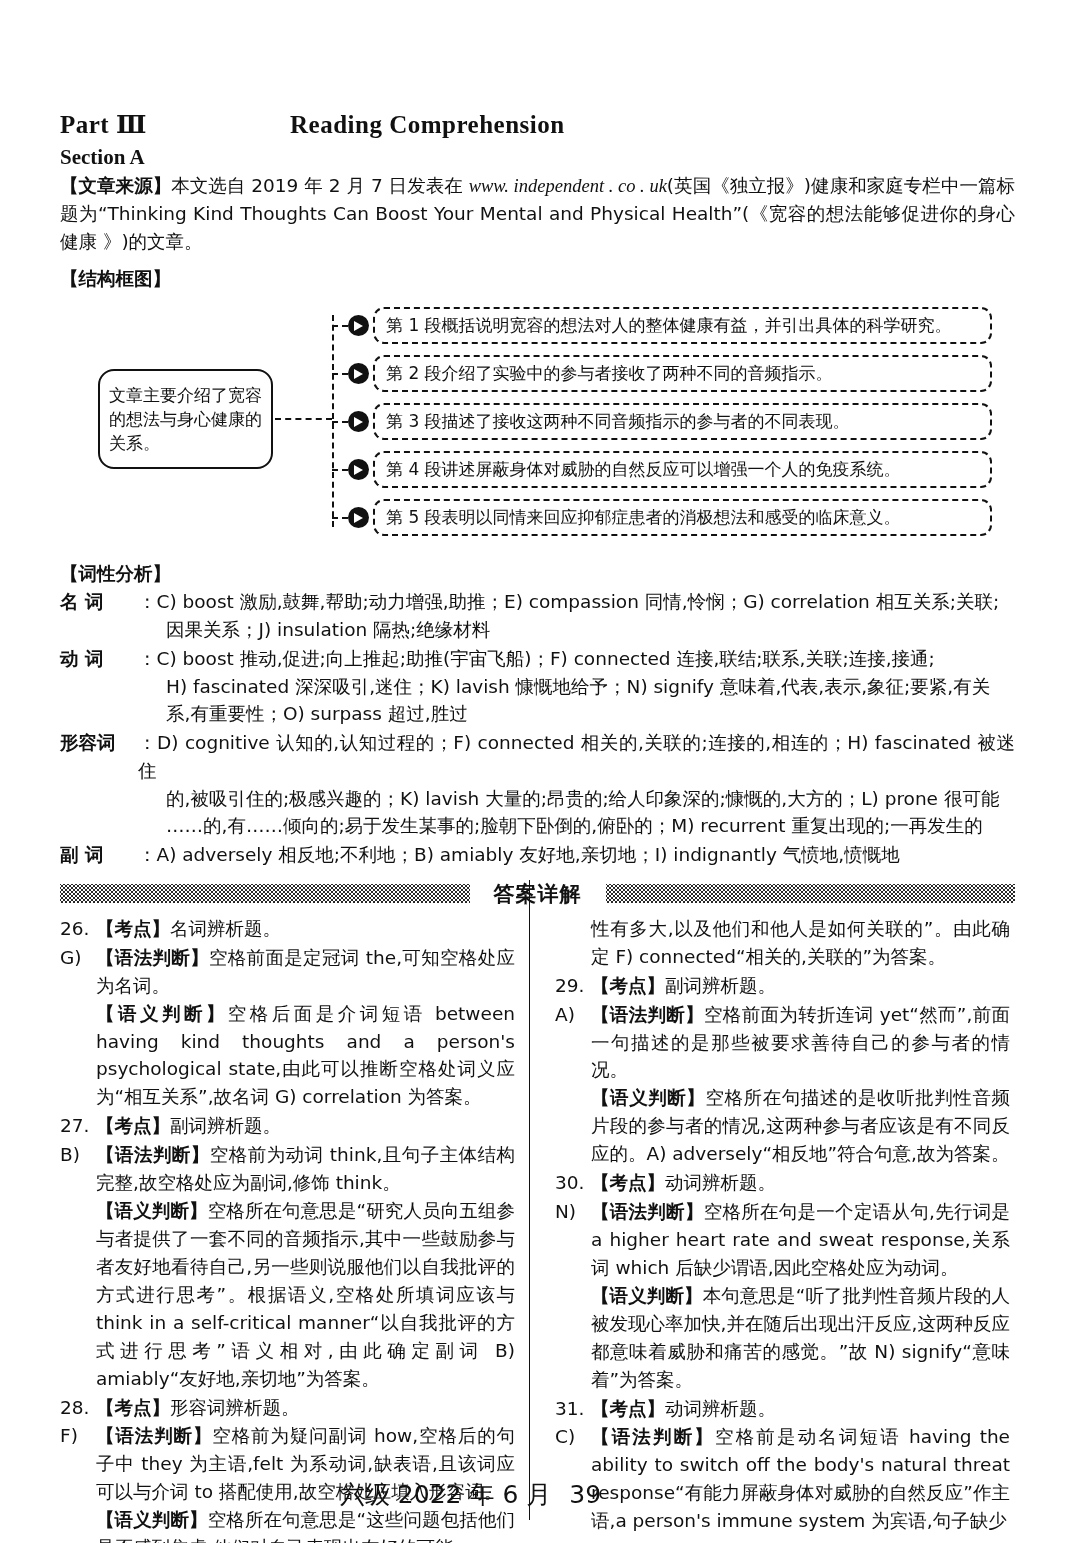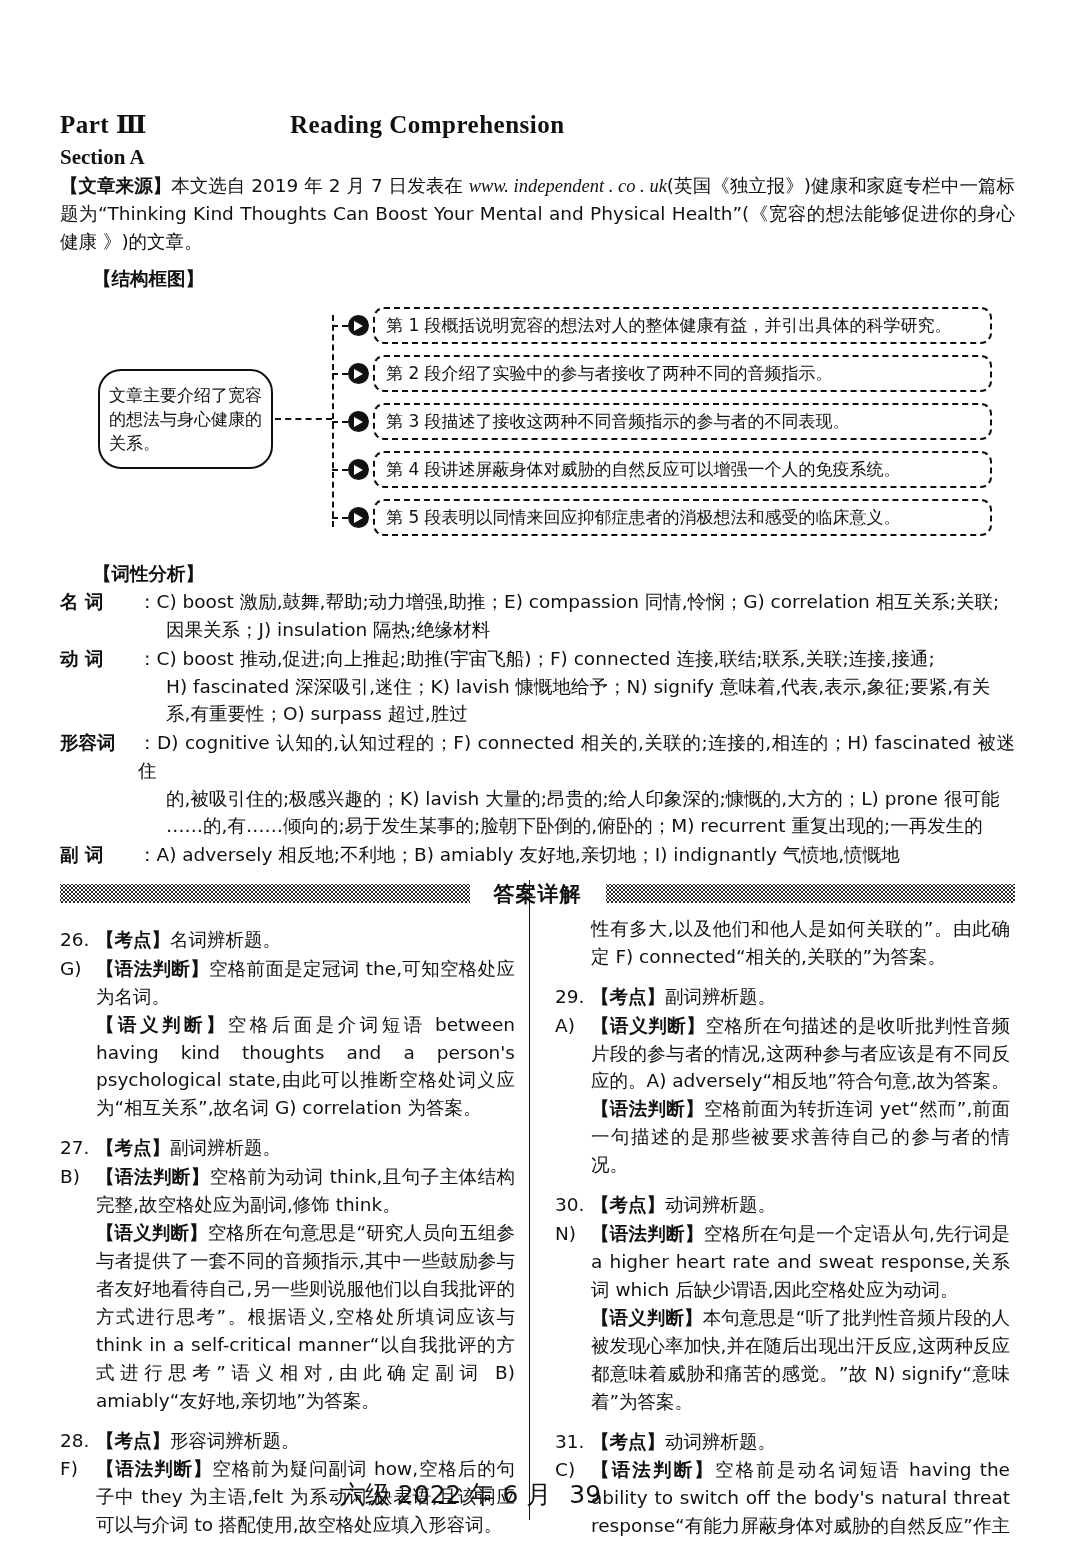--- a/index.html
+++ b/index.html
@@ -54,37 +54,36 @@
     text-align: justify;
   }
   .tag { font-weight: bold; }
   .ital { font-style: italic; font-family: "Liberation Serif", serif; }
 
   .block-label {
     font-weight: bold;
     font-size: 18.5px;
     margin-top: 10px;
     margin-bottom: 2px;
-    margin-left: 33px;
   }
 
   
   .diagram {
     position: relative;
     height: 258px;
     margin-top: 2px;
   }
   .summary-box {
     position: absolute;
     left: 38px;
     top: 76px;
     width: 175px;
     height: 100px;
     border: 2.2px solid #111;
-    border-radius: 23px;
+    border-radius: 16px;
     display: flex;
     align-items: center;
     justify-content: center;
     padding: 4px 9px;
     box-sizing: border-box;
   }
   .summary-box span {
     font-size: 17px;
     line-height: 1.42;
     text-align: left;
@@ -208,21 +207,21 @@
   .col-divider {
     position: absolute;
     left: 469px;
     top: -34px;
     width: 0;
     height: 640px;
     border-left: 1.6px solid #111;
   }
   .q-head {
     display: flex;
-    margin-top: 12px;
+    margin-top: 1px;
   }
   .q-num {
     flex: 0 0 36px;
   }
   .q-head .q-text { flex: 1 1 auto; }
   .ans-block {
     display: flex;
     margin-top: 1px;
   }
   .ans-letter {
@@ -395,22 +394,22 @@
           </div>
         </div>
 
         <div class="q-head">
           <div class="q-num">29.</div>
           <div class="q-text"><span class="tag">【考点】</span><span>副词辨析题。</span></div>
         </div>
         <div class="ans-block">
           <div class="ans-letter">A)</div>
           <div class="ans-body">
+            <p><span class="tag">【语法判断】</span><span>空格前面为转折连词 yet“然而”,前面一句描述的是那些被要求善待自己的参与者的情况。</span></p>
             <p><span class="tag">【语义判断】</span><span>空格所在句描述的是收听批判性音频片段的参与者的情况,这两种参与者应该是有不同反应的。A) adversely“相反地”符合句意,故为答案。</span></p>
-            <p><span class="tag">【语法判断】</span><span>空格前面为转折连词 yet“然而”,前面一句描述的是那些被要求善待自己的参与者的情况。</span></p>
           </div>
         </div>
 
         <div class="q-head">
           <div class="q-num">30.</div>
           <div class="q-text"><span class="tag">【考点】</span><span>动词辨析题。</span></div>
         </div>
         <div class="ans-block">
           <div class="ans-letter">N)</div>
           <div class="ans-body">

